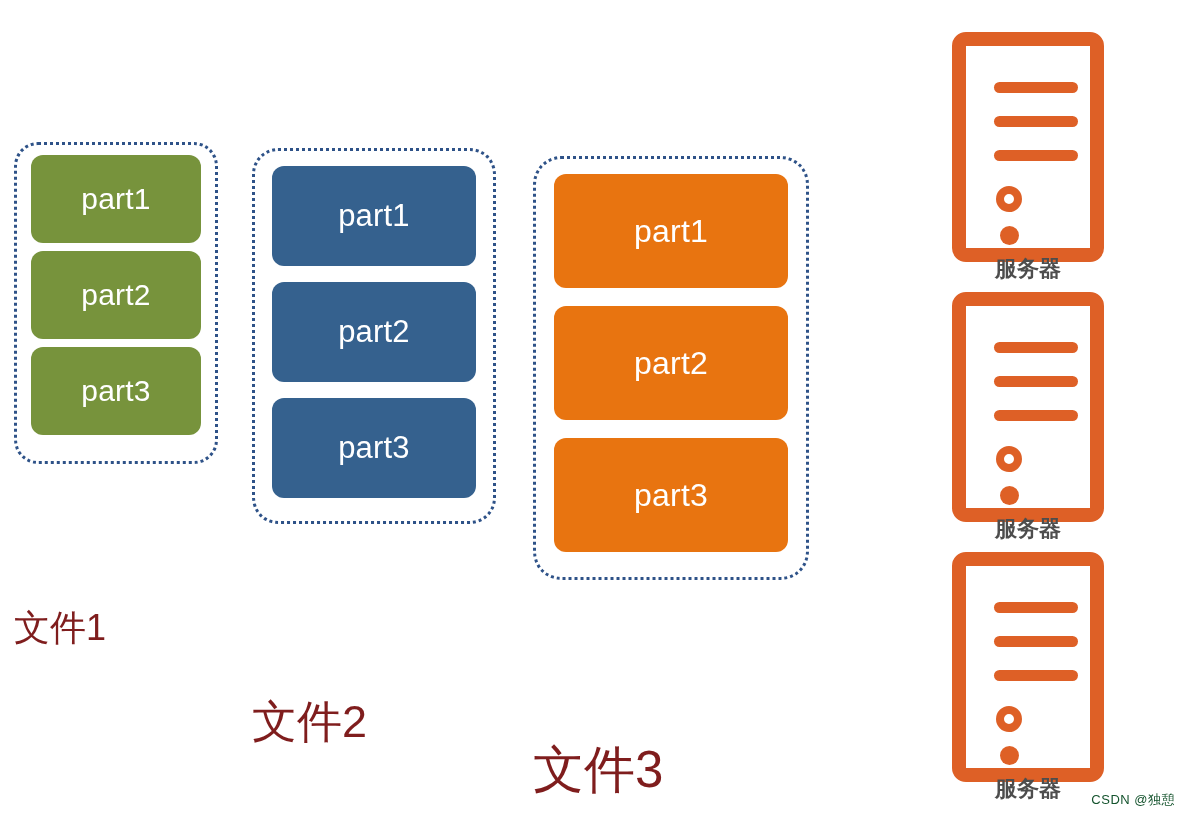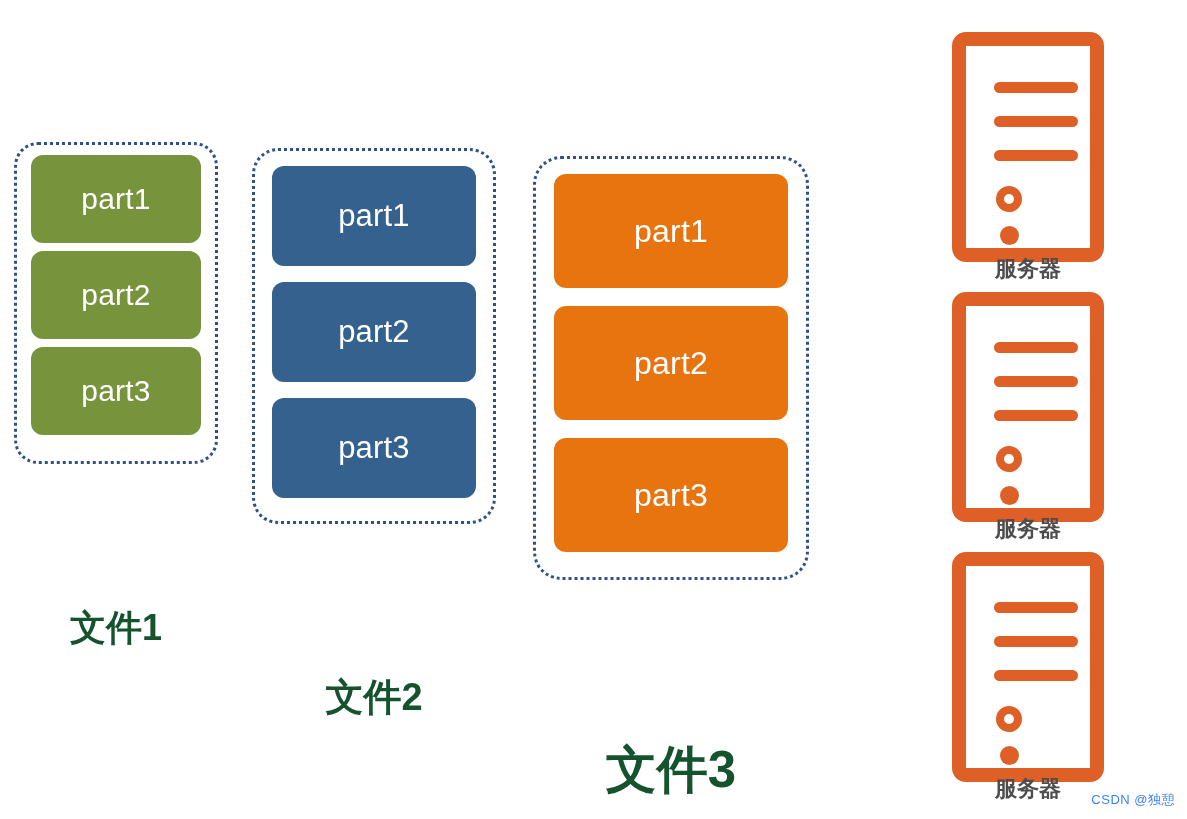--- a/index.html
+++ b/index.html
@@ -42,23 +42,23 @@
     display: flex;
     align-items: center;
     justify-content: center;
     color: #ffffff;
     border-radius: 12px;
     letter-spacing: 0.2px;
   }
   .group-label {
     position: absolute;
     width: 100%;
-    text-align: center;
-    color: #14532d;
-    font-weight: 700;
+    text-align: left;
+    color: #7f1d1d;
+    font-weight: 400;
     white-space: nowrap;
   }
 
   
   #group-1 { left: 14px; top: 142px; width: 204px; }
   #group-1 .dotted-box { width: 204px; height: 322px; border-radius: 24px; }
   #group-1 .parts { width: 204px; padding: 13px 0 0 0; }
   #group-1 .part-box {
     width: 170px;
     height: 88px;
@@ -72,21 +72,21 @@
   #group-2 { left: 252px; top: 148px; width: 244px; }
   #group-2 .dotted-box { width: 244px; height: 376px; border-radius: 26px; }
   #group-2 .parts { width: 244px; padding: 18px 0 0 0; }
   #group-2 .part-box {
     width: 204px;
     height: 100px;
     margin-bottom: 16px;
     background: #35618E;
     font-size: 31px;
   }
-  #group-2 .group-label { top: 524px; font-size: 38px; }
+  #group-2 .group-label { top: 544px; font-size: 45px; }
 
   
   #group-3 { left: 533px; top: 156px; width: 276px; }
   #group-3 .dotted-box { width: 276px; height: 424px; border-radius: 28px; }
   #group-3 .parts { width: 276px; padding: 18px 0 0 0; }
   #group-3 .part-box {
     width: 234px;
     height: 114px;
     margin-bottom: 18px;
     background: #E87410;
@@ -163,21 +163,21 @@
   #server-2 { left: 952px; top: 292px; }
   #server-3 { left: 952px; top: 552px; }
   .server-label { top: 222px; }
 
   
   #watermark {
     position: absolute;
     right: 12px;
     bottom: 10px;
     font-size: 13px;
-    color: #3b82f6;
+    color: #14532d;
     letter-spacing: 0.5px;
     white-space: nowrap;
   }
 </style>
 </head>
 <body>
 
 <div class="file-group" id="group-1">
   <div class="dotted-box"></div>
   <div class="parts">

